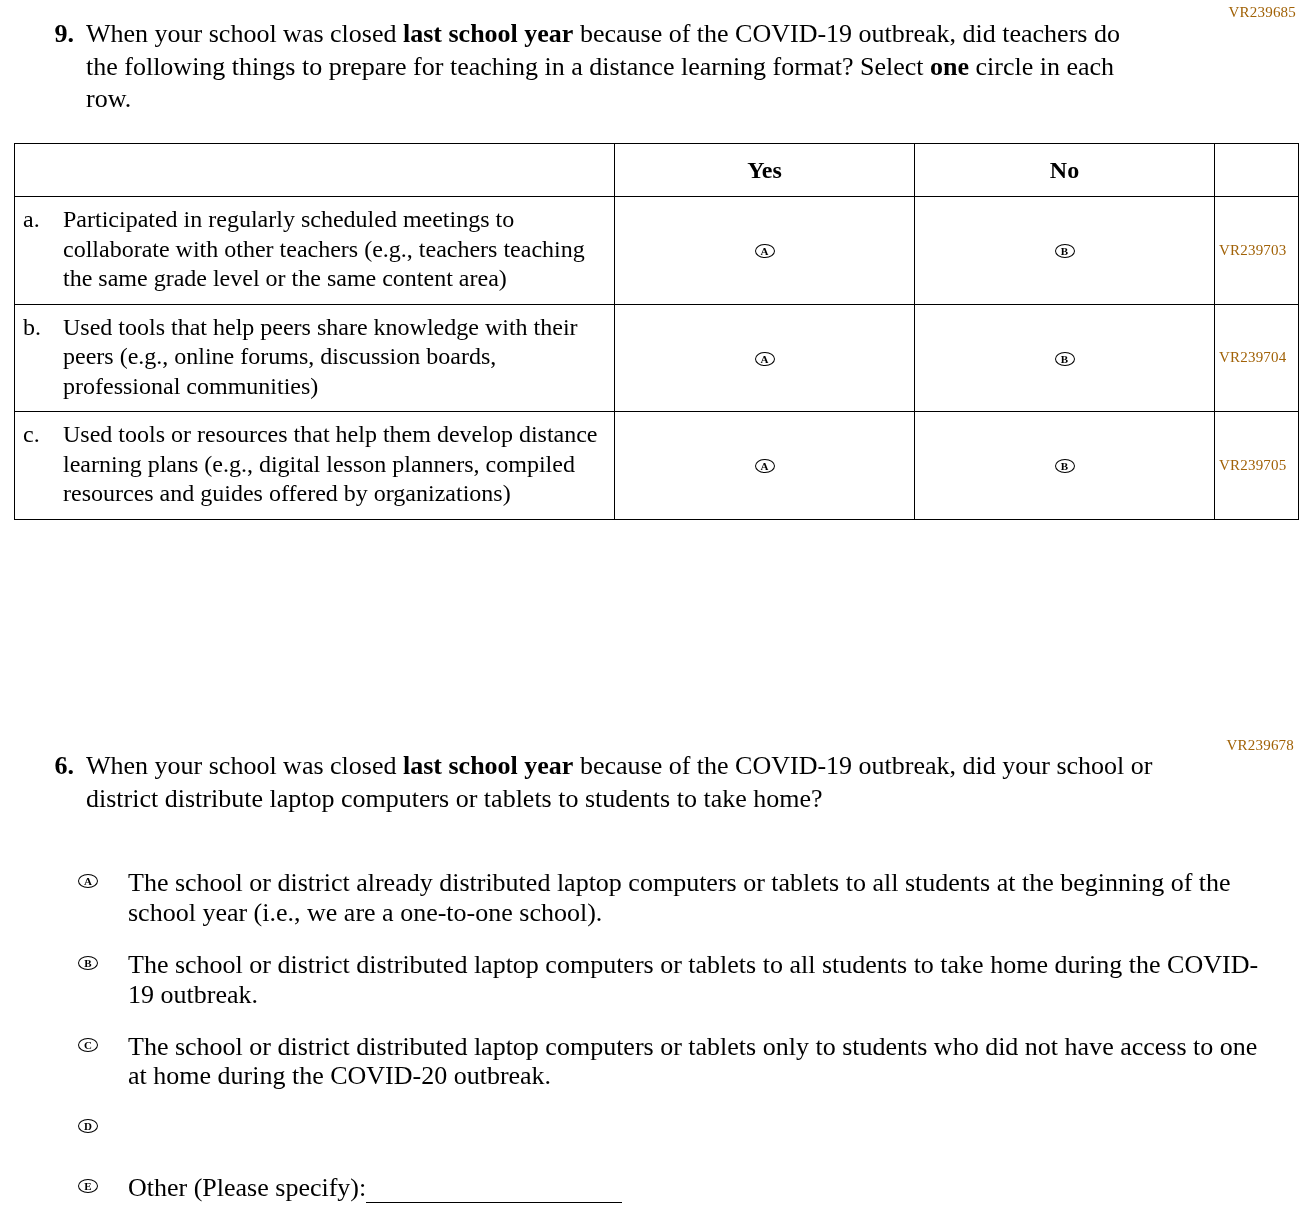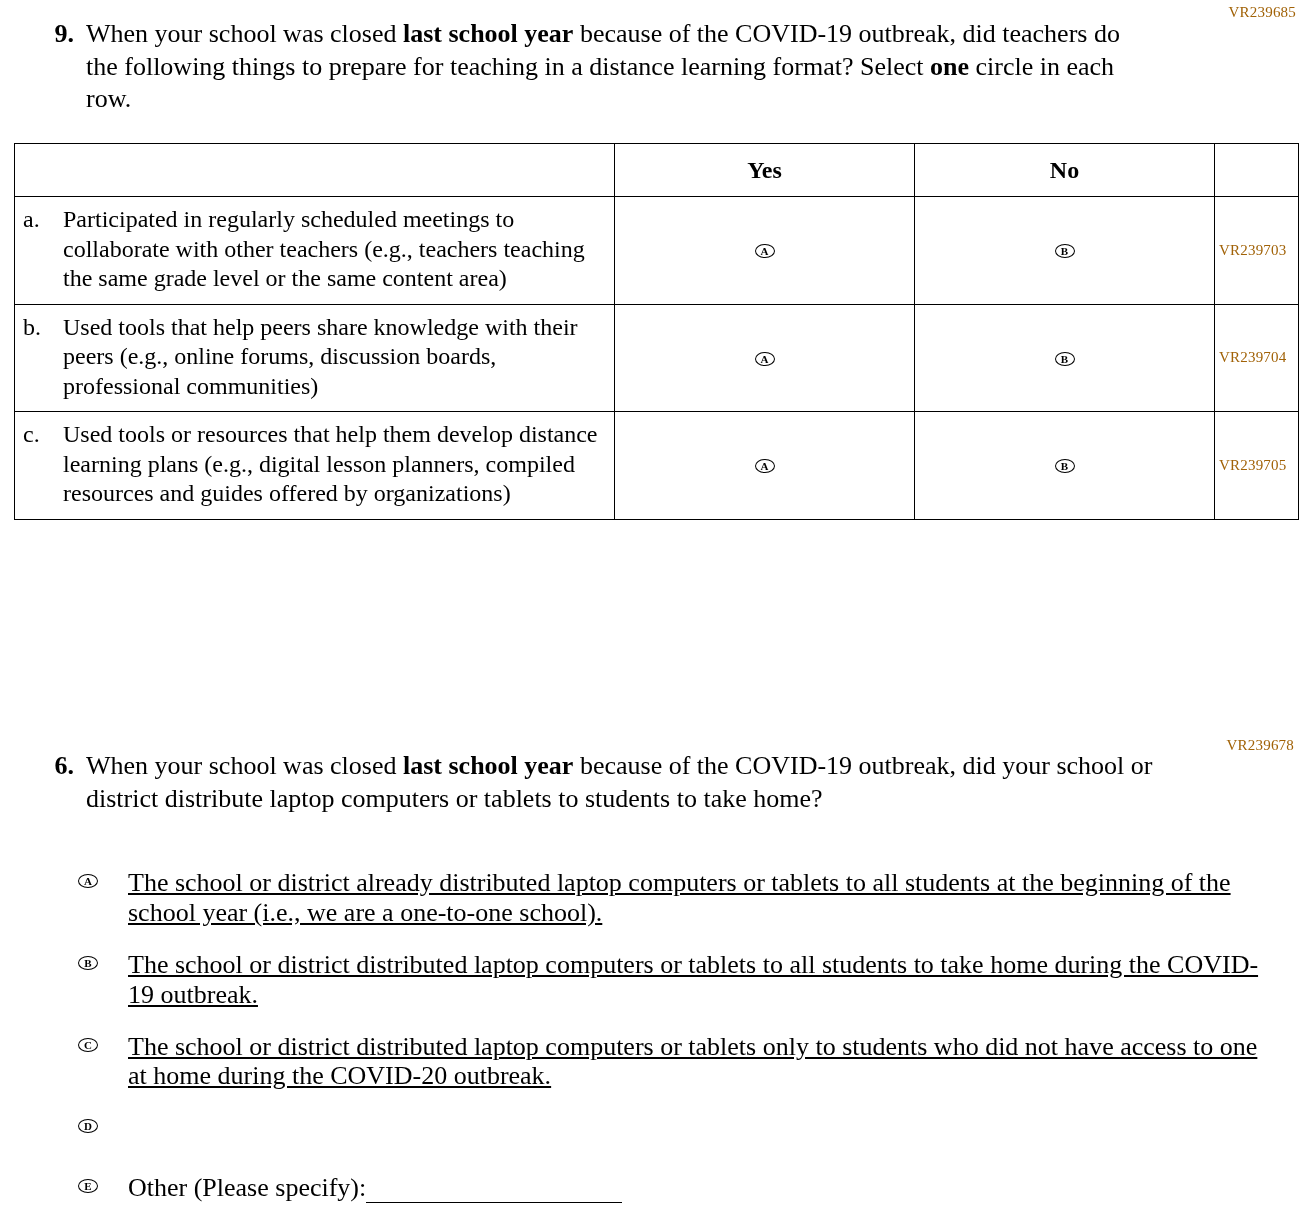--- a/index.html
+++ b/index.html
@@ -159,21 +159,20 @@
   .opt-row .optmark {
     position: absolute;
     left: 0;
     top: 6px;
   }
   .opt-row .opttext {
     display: block;
     margin-left: 50px;
     font-size: 26px;
     line-height: 1.15;
-    text-decoration: underline;
   }
   #opt-other { margin-top: 26px; }
   .specify-line {
     display: inline-block;
     width: 256px;
     border-bottom: 1.6px solid #000;
     height: 22px;
     vertical-align: bottom;
     margin-left: 0;
   }

